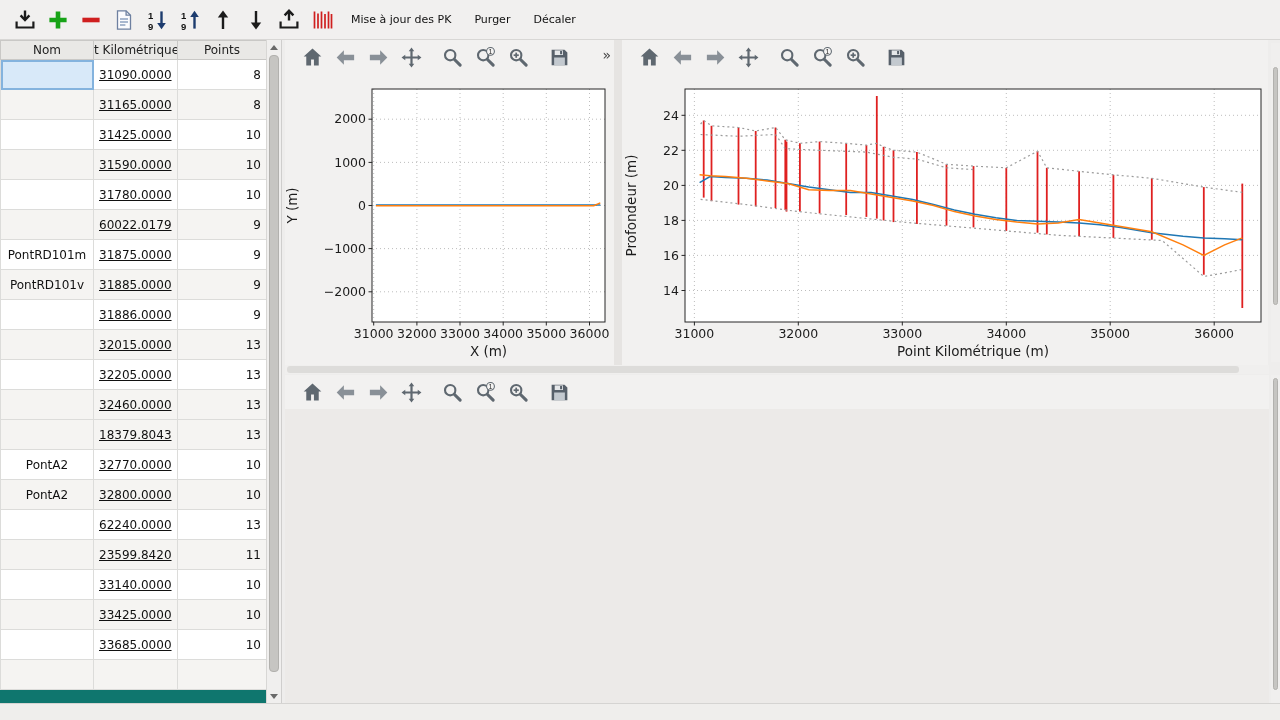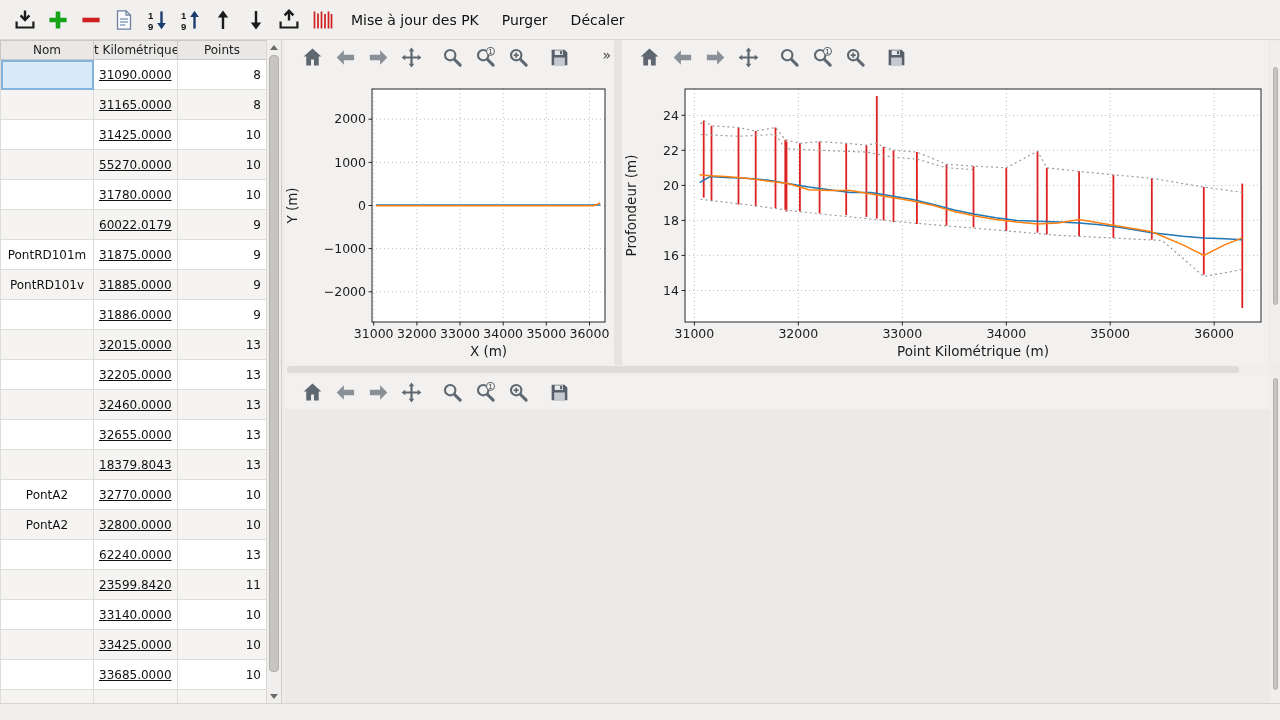--- a/index.html
+++ b/index.html
@@ -7,21 +7,21 @@
   body { font-family:"DejaVu Sans","Liberation Sans",sans-serif; background:#eeedec; }
   .app { position:absolute; left:0; top:0; width:1280px; height:720px; background:#eeedec; }
 
   
   .toolbar-top { position:absolute; left:0; top:0; width:1280px; height:40px;
     background:#f1f0ef; border-bottom:1px solid #d8d7d5; display:flex; align-items:center;
     padding-left:10px; gap:3px; }
   .tb-btn { width:30px; height:30px; border:none; background:transparent; display:flex;
     align-items:center; justify-content:center; }
   .tb-btn svg { width:24px; height:24px; display:block; }
-  .tb-text-btn { border:none; background:transparent; font-family:inherit; font-size:14px;
+  .tb-text-btn { border:none; background:transparent; font-family:inherit; font-size:11px;
     color:#111; padding:5px 9px; margin-left:2px; white-space:nowrap; }
 
   
   .left-panel { position:absolute; left:0; top:40px; width:282px; height:663px;
     background:#0f766e; border-right:1px solid #cfcecd; overflow:hidden; }
   table.sections { border-collapse:collapse; table-layout:fixed; width:266px; font-size:12px; }
   table.sections th { height:19px; background:#e9e8e6; border:1px solid #c9c8c6;
     font-weight:normal; font-size:12px; color:#222; overflow:hidden; white-space:nowrap; }
   table.sections td { height:30px; border:1px solid #dcdcda; background:#ffffff;
     padding:0 5px; overflow:hidden; white-space:nowrap; color:#111; }
@@ -200,21 +200,21 @@
   </tr>
 
   <tr>
     <td class="nom"></td>
     <td class="pk">31425.0000</td>
     <td class="pts">10</td>
   </tr>
 
   <tr class="alt">
     <td class="nom"></td>
-    <td class="pk">55270.0000</td>
+    <td class="pk">31590.0000</td>
     <td class="pts">10</td>
   </tr>
 
   <tr>
     <td class="nom"></td>
     <td class="pk">31780.0000</td>
     <td class="pts">10</td>
   </tr>
 
   <tr class="alt">
@@ -252,25 +252,20 @@
     <td class="pk">32205.0000</td>
     <td class="pts">13</td>
   </tr>
 
   <tr class="alt">
     <td class="nom"></td>
     <td class="pk">32460.0000</td>
     <td class="pts">13</td>
   </tr>
 
-  <tr>
-    <td class="nom"></td>
-    <td class="pk">32655.0000</td>
-    <td class="pts">13</td>
-  </tr>
 
   <tr class="alt">
     <td class="nom"></td>
     <td class="pk">18379.8043</td>
     <td class="pts">13</td>
   </tr>
 
   <tr>
     <td class="nom">PontA2</td>
     <td class="pk">32770.0000</td>

